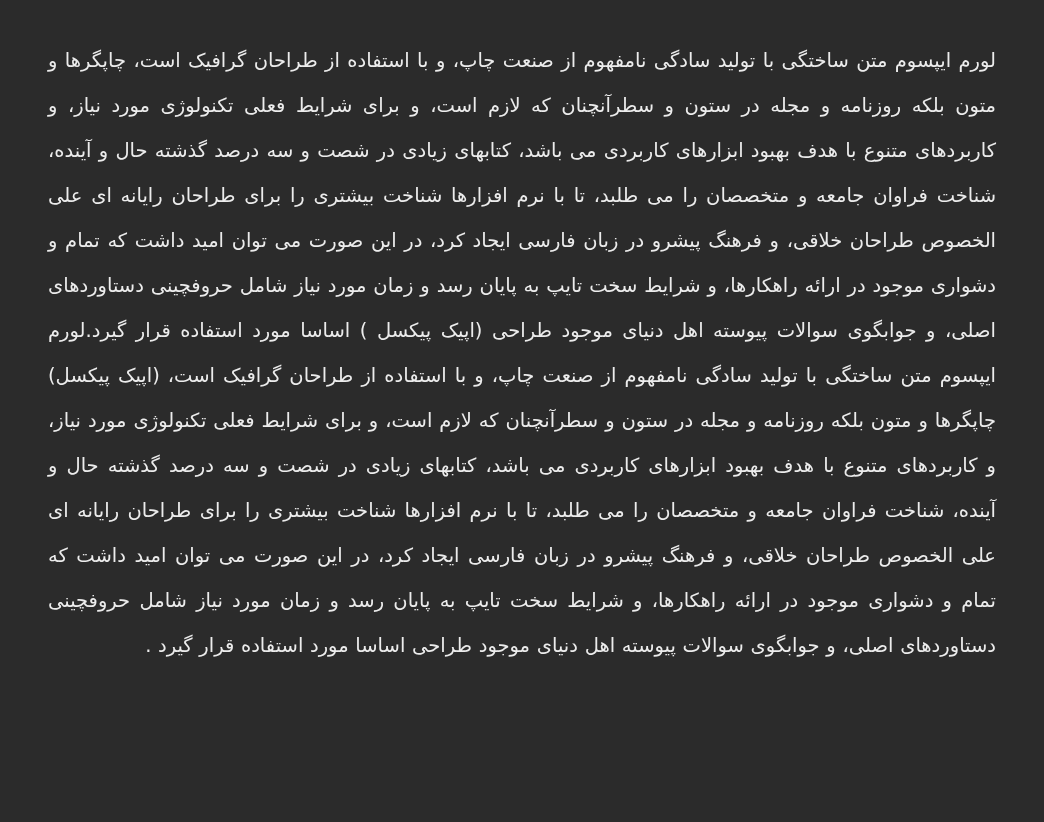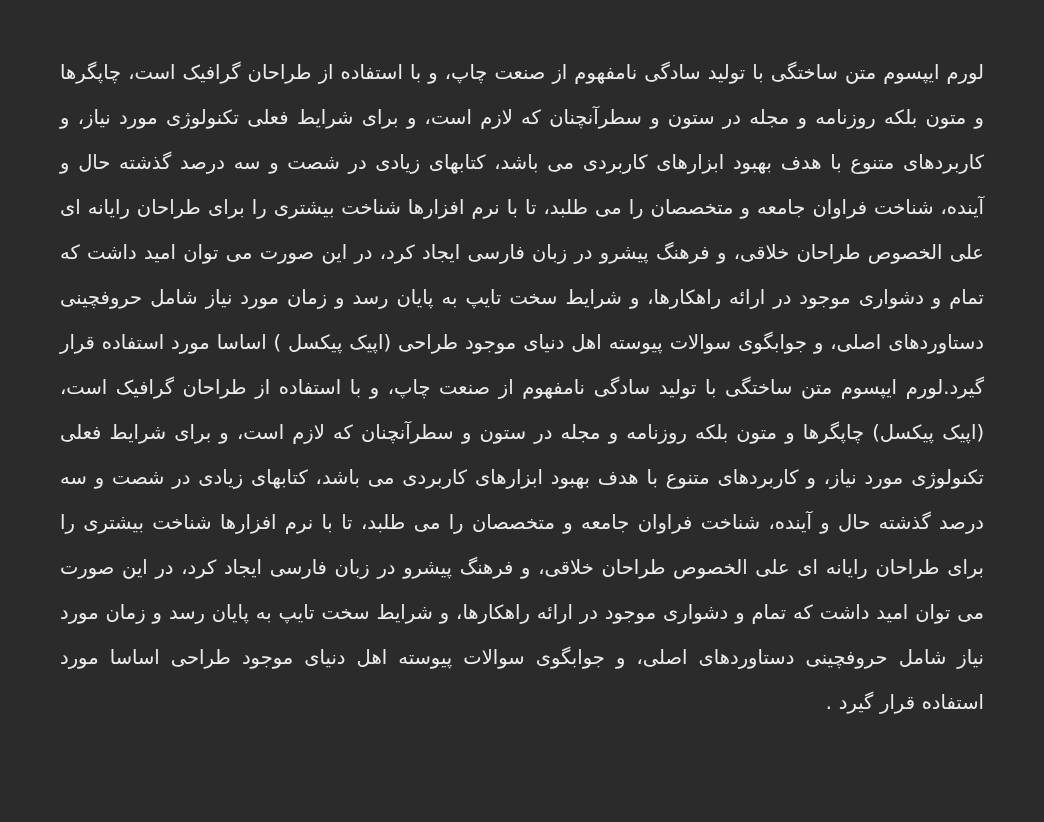--- a/index.html
+++ b/index.html
@@ -26,21 +26,21 @@
     direction: rtl;
     text-align: justify;
     text-justify: inter-word;
     font-size: 19.5px;
     line-height: 45px;
     color: #ececec;
     letter-spacing: 0;
     word-spacing: 0.5px;
   }
   .para {
-    margin: 16px;
+    margin: 4px;
   }
 </style>
 </head>
 <body>
 
 <div class="page">
   <div class="doc-body">
     <p class="para">لورم ایپسوم متن ساختگی با تولید سادگی نامفهوم از صنعت چاپ، و با استفاده از طراحان گرافیک است، چاپگرها و متون بلکه روزنامه و مجله در ستون و سطرآنچنان که لازم است، و برای شرایط فعلی تکنولوژی مورد نیاز، و کاربردهای متنوع با هدف بهبود ابزارهای کاربردی می باشد، کتابهای زیادی در شصت و سه درصد گذشته حال و آینده، شناخت فراوان جامعه و متخصصان را می طلبد، تا با نرم افزارها شناخت بیشتری را برای طراحان رایانه ای علی الخصوص طراحان خلاقی، و فرهنگ پیشرو در زبان فارسی ایجاد کرد، در این صورت می توان امید داشت که تمام و دشواری موجود در ارائه راهکارها، و شرایط سخت تایپ به پایان رسد و زمان مورد نیاز شامل حروفچینی دستاوردهای اصلی، و جوابگوی سوالات پیوسته اهل دنیای موجود طراحی (اپیک پیکسل ) اساسا مورد استفاده قرار گیرد.لورم ایپسوم متن ساختگی با تولید سادگی نامفهوم از صنعت چاپ، و با استفاده از طراحان گرافیک است، (اپیک پیکسل) چاپگرها و متون بلکه روزنامه و مجله در ستون و سطرآنچنان که لازم است، و برای شرایط فعلی تکنولوژی مورد نیاز، و کاربردهای متنوع با هدف بهبود ابزارهای کاربردی می باشد، کتابهای زیادی در شصت و سه درصد گذشته حال و آینده، شناخت فراوان جامعه و متخصصان را می طلبد، تا با نرم افزارها شناخت بیشتری را برای طراحان رایانه ای علی الخصوص طراحان خلاقی، و فرهنگ پیشرو در زبان فارسی ایجاد کرد، در این صورت می توان امید داشت که تمام و دشواری موجود در ارائه راهکارها، و شرایط سخت تایپ به پایان رسد و زمان مورد نیاز شامل حروفچینی دستاوردهای اصلی، و جوابگوی سوالات پیوسته اهل دنیای موجود طراحی اساسا مورد استفاده قرار گیرد .</p>
   </div>
 </div>

